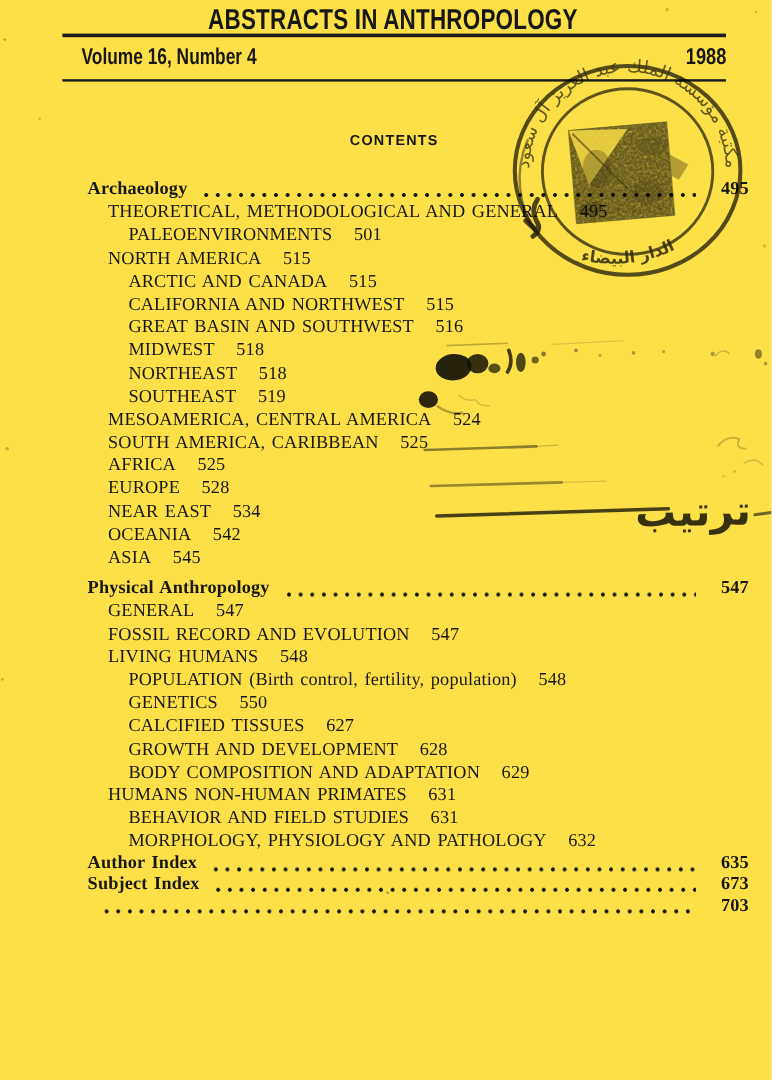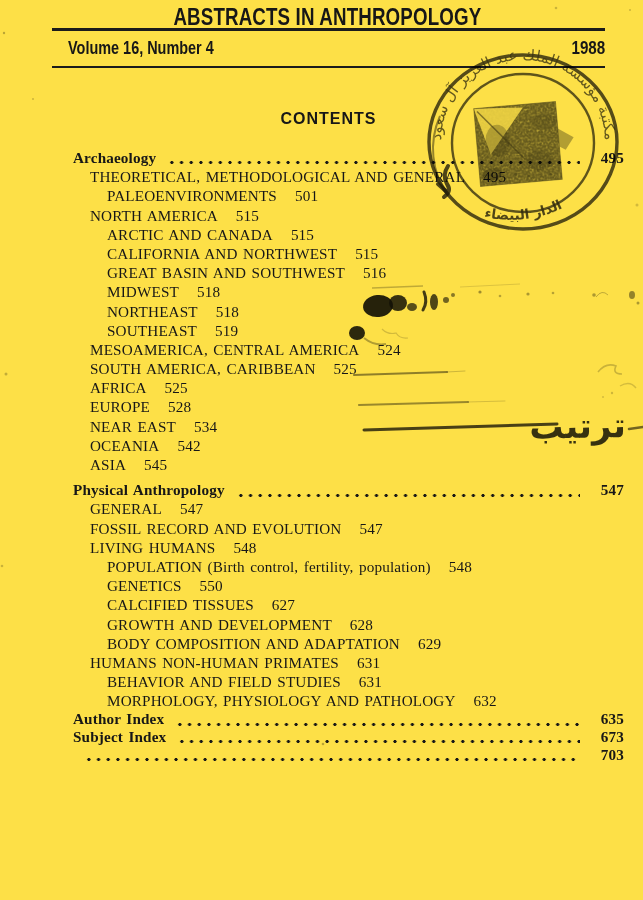--- a/index.html
+++ b/index.html
@@ -23,21 +23,21 @@
     font-family:"Liberation Sans", sans-serif; font-weight:bold; font-size:19px; white-space:nowrap;margin-left:20px;
   }
   #volume-line .cond{display:inline-block; transform:scaleX(.76); transform-origin:left;}
   #year{
     position:absolute; top:37px; right:38px;
     font-family:"Liberation Sans", sans-serif; font-weight:bold; font-size:19px;
   }
   #year .cond{display:inline-block; transform:scaleX(.8); transform-origin:right;}
   #contents-heading{
     position:absolute; top:110px; left:0; right:0; text-align:center;
-    font-family:"Liberation Sans", sans-serif; font-weight:bold; font-size:16px;
+    font-family:"Liberation Sans", sans-serif; font-weight:bold; font-size:12px;
     letter-spacing:1px;
   }
   #contents-heading span{display:inline-block; transform:translateX(7px);}
   
   #toc{position:absolute; left:54px; top:148px; width:551px; z-index:2;margin-left:19px;}
   .toc-row{
     display:flex; align-items:baseline;
     height:19.2px; line-height:19.2px;
     font-size:15.2px; letter-spacing:.15px; word-spacing:1.5px; white-space:nowrap;
   }

